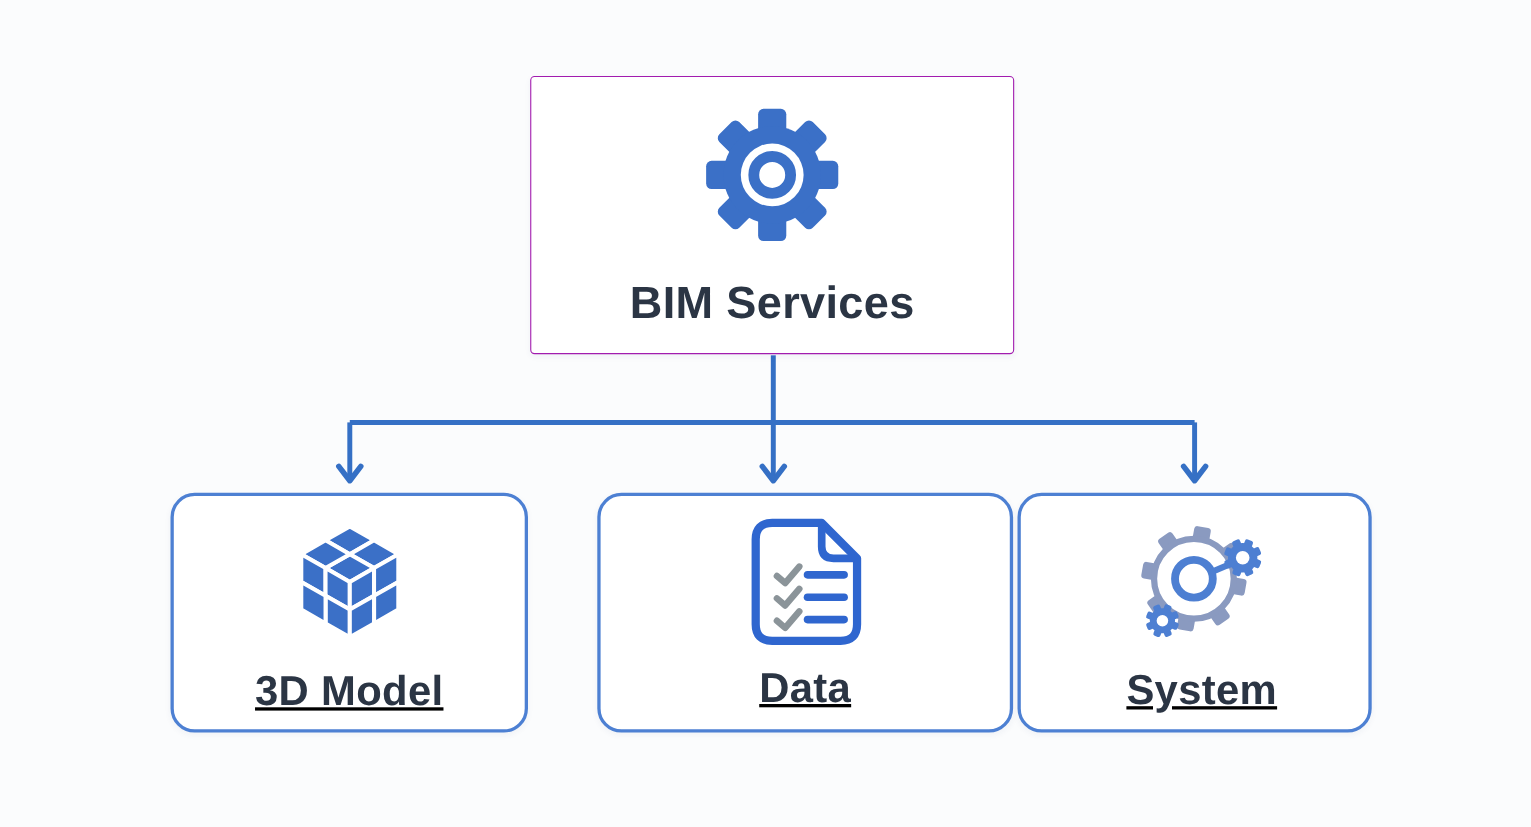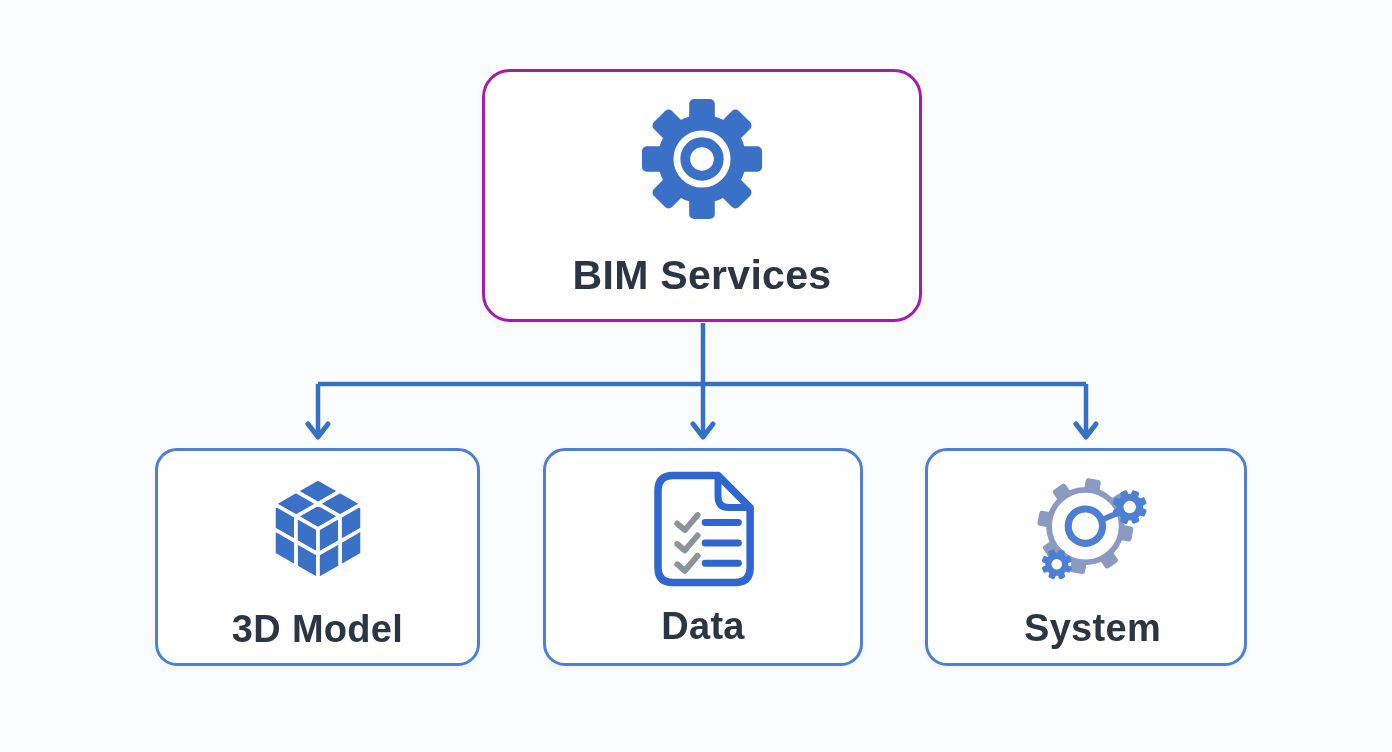--- a/index.html
+++ b/index.html
@@ -27,33 +27,34 @@
     display: flex;
     flex-direction: column;
     align-items: center;
     justify-content: center;
     box-shadow: 0 2px 6px rgba(30, 60, 120, 0.05);
     box-sizing: border-box;
   }
   .node.root {
     left: 482px; top: 69px;
     width: 440px; height: 253px;
-    border: 3px solid #a21caf;
-    border-radius: 28px;
+    border: 1px solid #a21caf;
+    border-radius: 4px;
     gap: 32px;
   }
   .node.child {
     top: 448px;
     height: 218px;
     border: 3px solid #4d80d3;
     border-radius: 22px;
     gap: 18px;
+    text-decoration: underline;
   }
   .node.c1 { left: 155px; width: 325px; }
-  .node.c2 { left: 543px; width: 320px; }
+  .node.c2 { left: 543px; width: 378px; }
   .node.c3 { left: 925px; width: 322px; padding-left: 13px; }
   .node-label {
     color: #2b3544;
     font-weight: 700;
     letter-spacing: 0.3px;
     line-height: 1;
     white-space: nowrap;
   }
   .root .node-label { font-size: 41px; }
   .child .node-label { font-size: 38px; }

